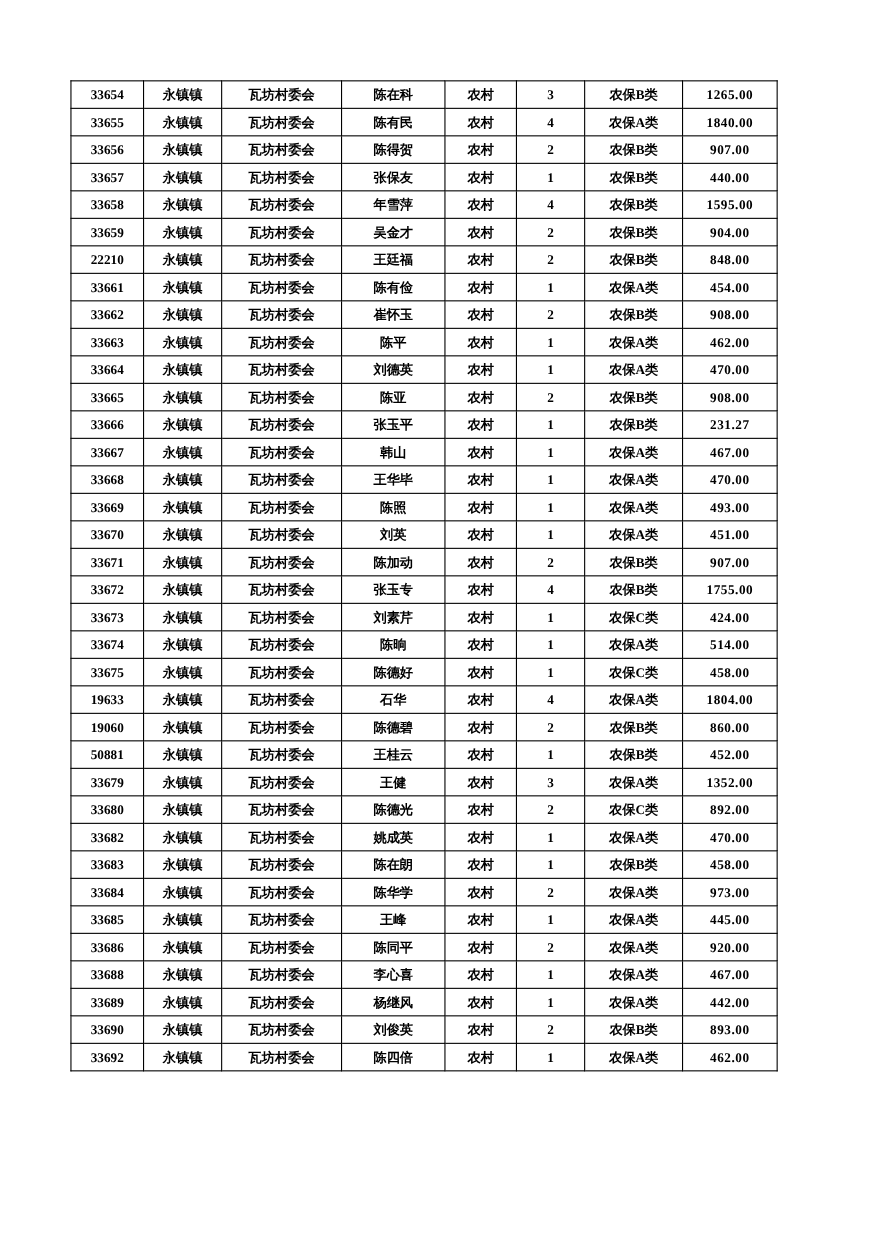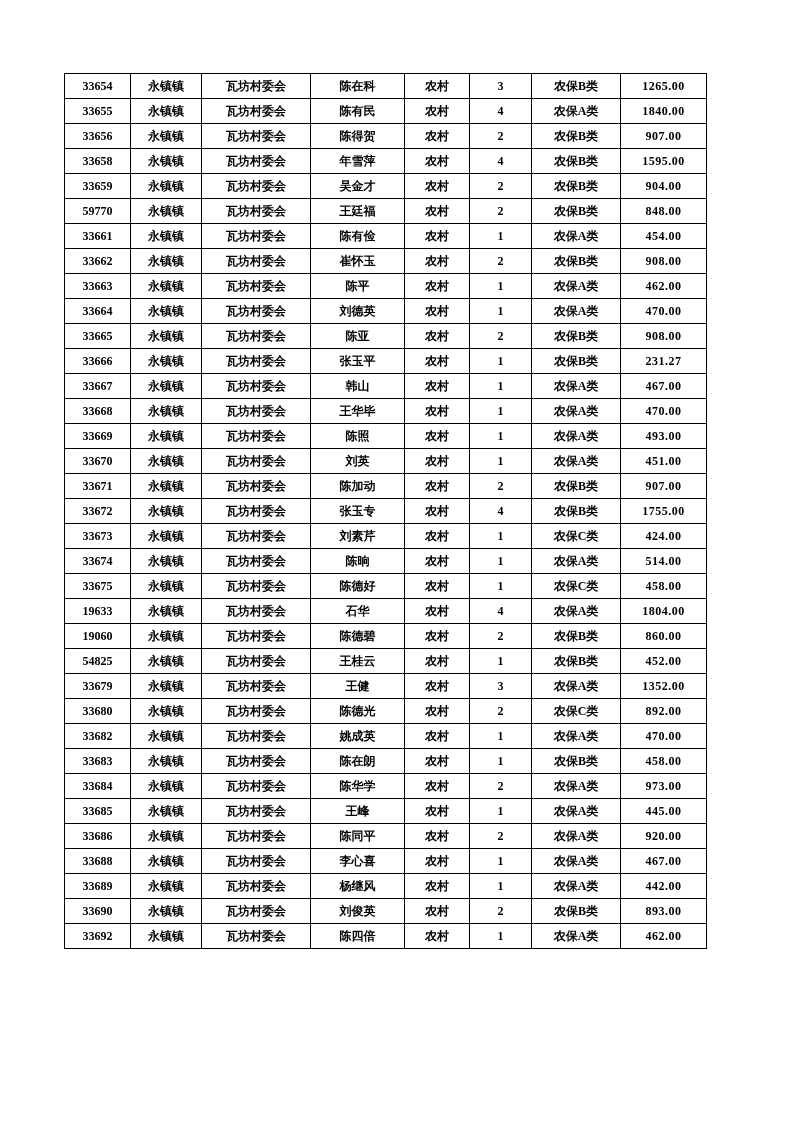--- a/index.html
+++ b/index.html
@@ -77,41 +77,51 @@
         <td class="cell-id">33656</td>
         <td class="cell-town">永镇镇</td>
         <td class="cell-village">瓦坊村委会</td>
         <td class="cell-name">陈得贺</td>
         <td class="cell-residence">农村</td>
         <td class="cell-count">2</td>
         <td class="cell-category">农保B类</td>
         <td class="cell-amount">907.00</td>
       </tr>
       <tr>
+        <td class="cell-id">33657</td>
+        <td class="cell-town">永镇镇</td>
+        <td class="cell-village">瓦坊村委会</td>
+        <td class="cell-name">张保友</td>
+        <td class="cell-residence">农村</td>
+        <td class="cell-count">1</td>
+        <td class="cell-category">农保B类</td>
+        <td class="cell-amount">440.00</td>
+      </tr>
+      <tr>
         <td class="cell-id">33658</td>
         <td class="cell-town">永镇镇</td>
         <td class="cell-village">瓦坊村委会</td>
         <td class="cell-name">年雪萍</td>
         <td class="cell-residence">农村</td>
         <td class="cell-count">4</td>
         <td class="cell-category">农保B类</td>
         <td class="cell-amount">1595.00</td>
       </tr>
       <tr>
         <td class="cell-id">33659</td>
         <td class="cell-town">永镇镇</td>
         <td class="cell-village">瓦坊村委会</td>
         <td class="cell-name">吴金才</td>
         <td class="cell-residence">农村</td>
         <td class="cell-count">2</td>
         <td class="cell-category">农保B类</td>
         <td class="cell-amount">904.00</td>
       </tr>
       <tr>
-        <td class="cell-id">59770</td>
+        <td class="cell-id">22210</td>
         <td class="cell-town">永镇镇</td>
         <td class="cell-village">瓦坊村委会</td>
         <td class="cell-name">王廷福</td>
         <td class="cell-residence">农村</td>
         <td class="cell-count">2</td>
         <td class="cell-category">农保B类</td>
         <td class="cell-amount">848.00</td>
       </tr>
       <tr>
         <td class="cell-id">33661</td>
@@ -277,21 +287,21 @@
         <td class="cell-id">19060</td>
         <td class="cell-town">永镇镇</td>
         <td class="cell-village">瓦坊村委会</td>
         <td class="cell-name">陈德碧</td>
         <td class="cell-residence">农村</td>
         <td class="cell-count">2</td>
         <td class="cell-category">农保B类</td>
         <td class="cell-amount">860.00</td>
       </tr>
       <tr>
-        <td class="cell-id">54825</td>
+        <td class="cell-id">50881</td>
         <td class="cell-town">永镇镇</td>
         <td class="cell-village">瓦坊村委会</td>
         <td class="cell-name">王桂云</td>
         <td class="cell-residence">农村</td>
         <td class="cell-count">1</td>
         <td class="cell-category">农保B类</td>
         <td class="cell-amount">452.00</td>
       </tr>
       <tr>
         <td class="cell-id">33679</td>

